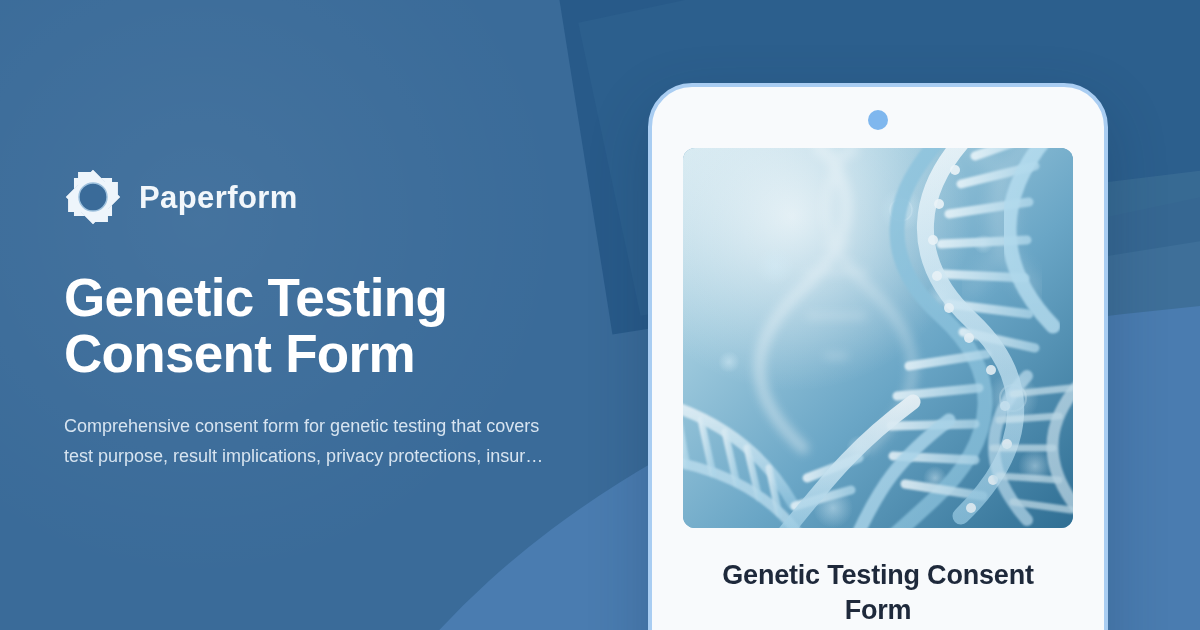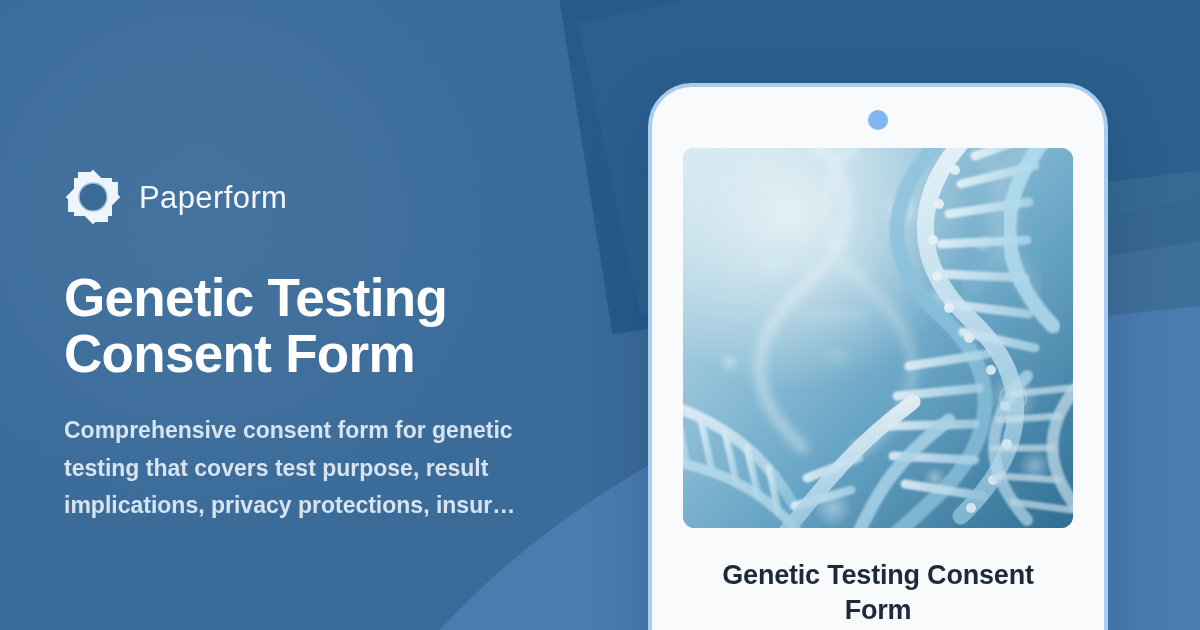--- a/index.html
+++ b/index.html
@@ -62,42 +62,42 @@
   .left-col {
     position:absolute;
     left:64px; top:168px;
     width:540px;
   }
 
   .brand { display:flex; align-items:center; gap:17px; margin-bottom:44px; }
   .brand-mark { width:58px; height:58px; flex:none; display:block; }
   .brand-name {
     font-size:31px;
-    font-weight:400;
+    font-weight:700;
     letter-spacing:.4px;
     color:#f2f7fb;
     line-height:1;
   }
 
   .headline {
     font-size:53px;
     line-height:1.06;
     font-weight:700;
     color:#ffffff;
     letter-spacing:-.7px;
     margin-bottom:30px;
     max-width:470px;
   }
 
   .description {
-    font-size:23px;
+    font-size:18px;
     line-height:1.62;
     color:#d7e4f0;
     max-width:490px;
-    font-weight:700;
+    font-weight:400;
   }
 
   
   .phone {
     position:absolute;
     left:648px; top:83px;
     width:460px; height:600px;
     background:#f8fafc;
     border:4px solid #a9cdf2;
     border-top-left-radius:44px;

